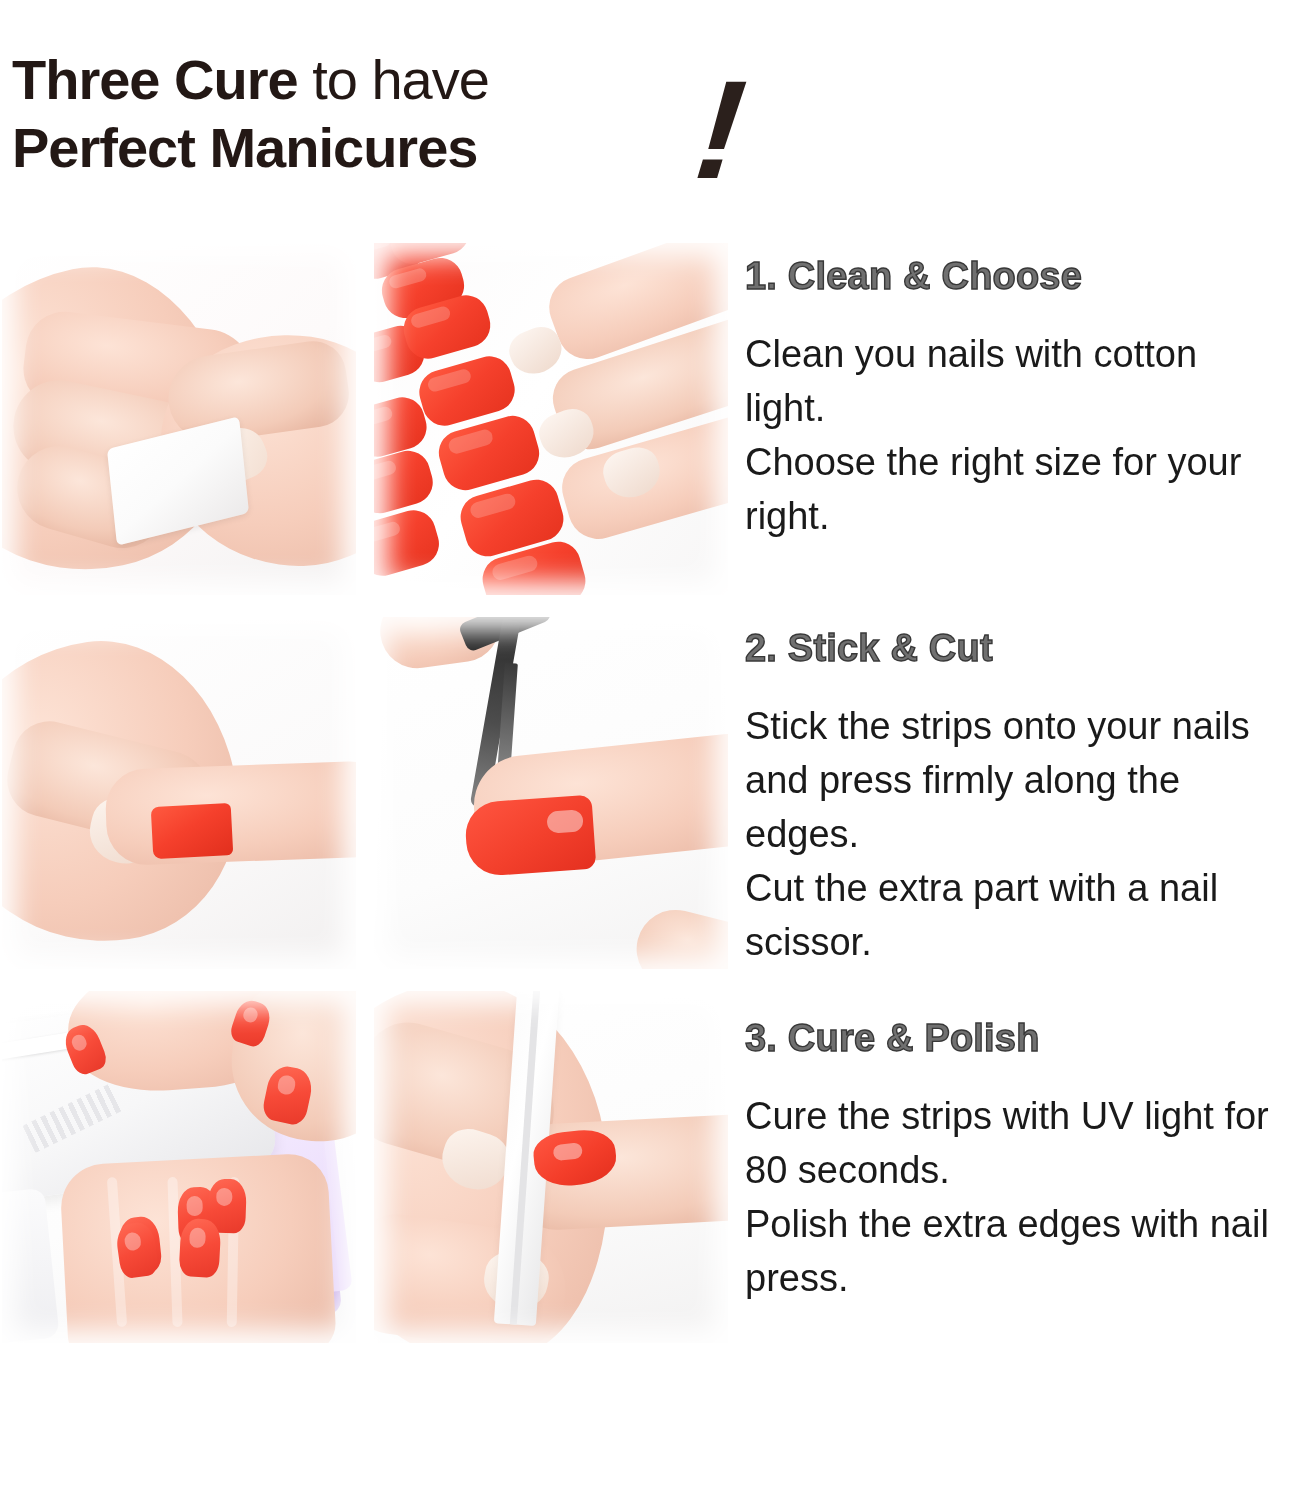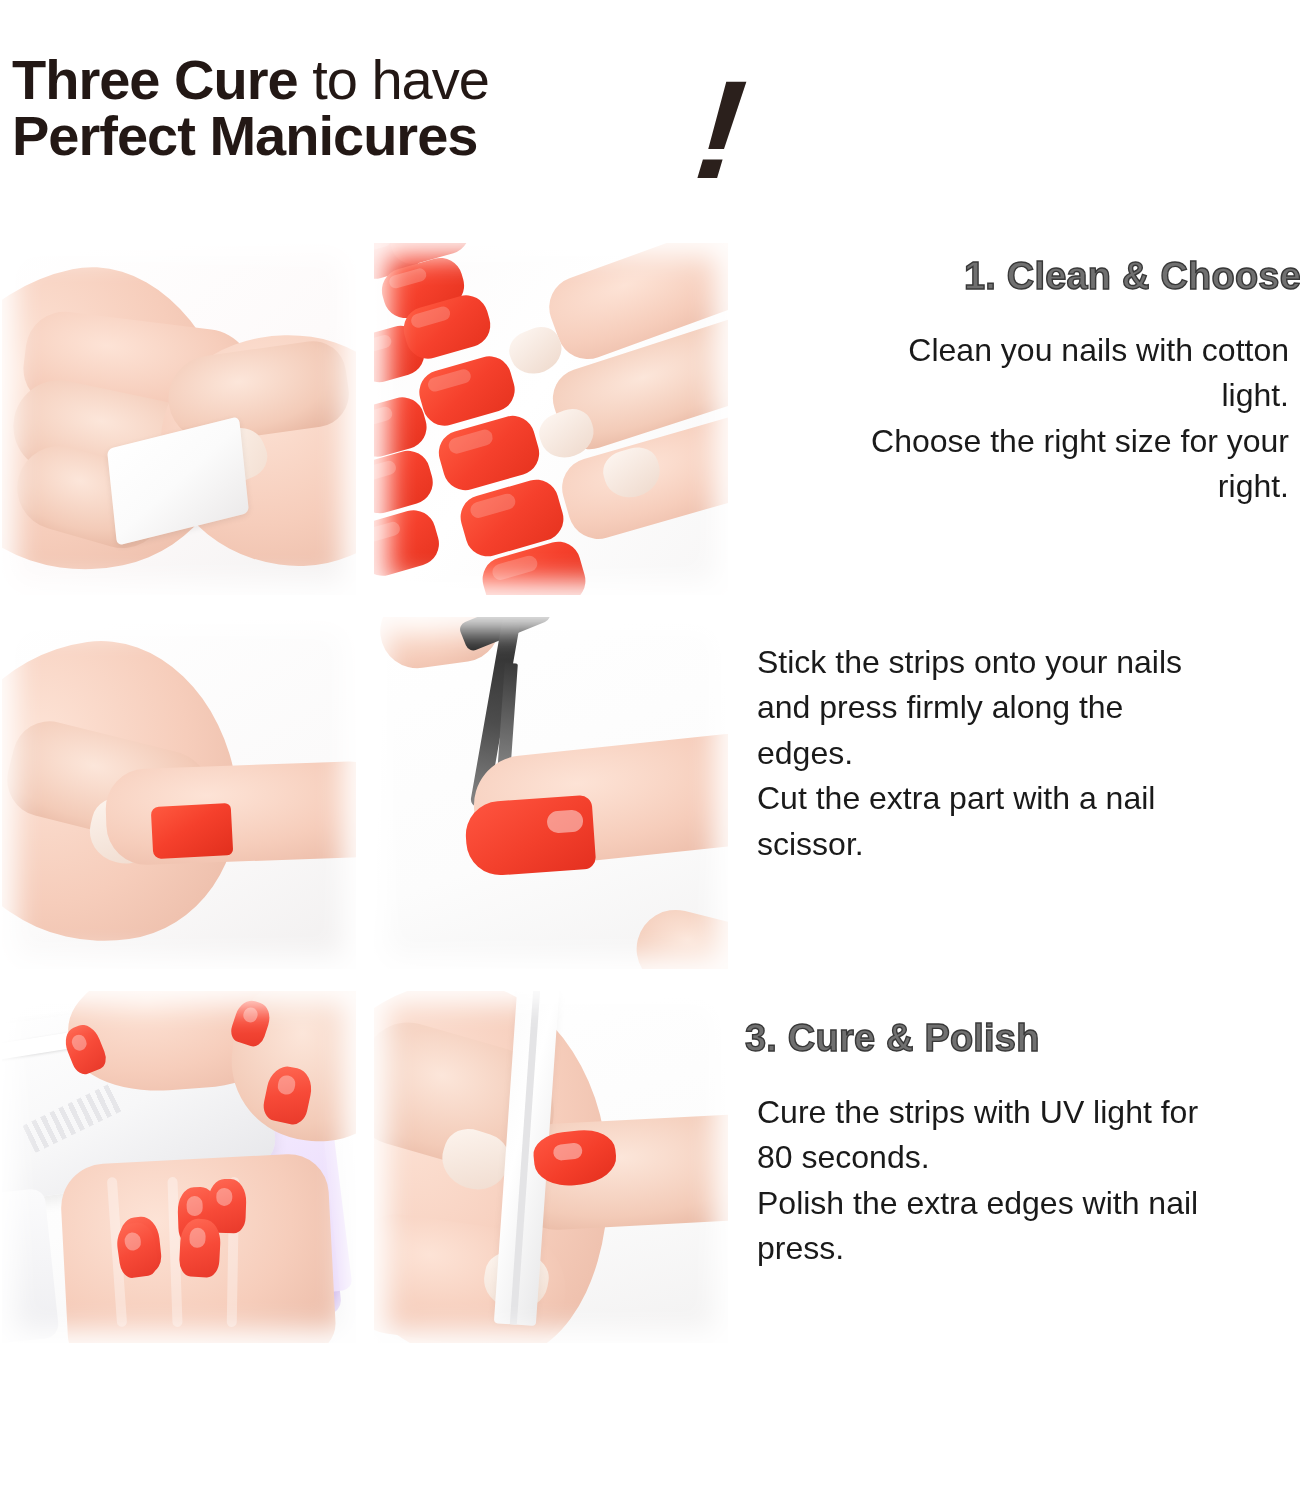--- a/index.html
+++ b/index.html
@@ -11,21 +11,21 @@
     position:relative;
   }
 
   
   #title-block { position:absolute; left:12px; top:52px; width:780px; height:160px; }
   .title-line { display:block; color:#231815; font-weight:bold; letter-spacing:-1px;
                 line-height:1.0; white-space:nowrap; }
   #title-line-1 { font-size:56px; }
   #title-line-1 .strong { font-weight:bold; }
   #title-line-1 .light  { font-weight:normal; }
-  #title-line-2 { font-size:56px; }
+  #title-line-2 { font-size:56px; margin-top:12px; }
   #bang {
     position:absolute; left:697px; top:60px;
     font-size:140px; line-height:1; font-weight:bold; font-style:italic;
     color:#2b201c; transform:skewX(-6deg);
   }
 
   
   #photo-grid {
     position:absolute; left:2px; top:243px;
     width:726px; height:1112px;
@@ -275,33 +275,33 @@
     background:linear-gradient(150deg,#ff5742 0%,#f43e2a 55%,#e32f1e 100%);
   }
   #p6 .rednail::after{
     content:""; position:absolute; left:24%; top:22%; width:36%; height:30%;
     border-radius:10px; background:rgba(255,255,255,.42);
   }
 
   
   #steps { position:absolute; left:745px; top:243px; width:556px; }
   .step { position:absolute; left:0; width:556px; }
-  #step-1 { top:13px;text-align:right; }
+  #step-1 { top:13px; }
   #step-2 { top:385px; }
   #step-3 { top:775px; }
 
   .step-heading {
     font-size:38px; font-weight:bold; color:#707070;
     -webkit-text-stroke:1.4px #383838;
     letter-spacing:.2px; line-height:1.1; margin:0 0 30px 0;
     white-space:nowrap;
   }
   .step-body {
-    font-size:32px; font-weight:300; color:#1a1a1a;
-    line-height:1.42; margin:12px;
+    font-size:38px; font-weight:300; color:#1a1a1a;
+    line-height:1.42; margin:0;
   }
   .step-body .ln { display:block; }
 </style>
 </head>
 <body>
 
 <div id="title-block">
   <span id="title-line-1" class="title-line">
     <span class="strong">Three Cure</span><span class="light"> to have</span>
   </span>
@@ -428,20 +428,21 @@
     <h2 class="step-heading">1. Clean &amp; Choose</h2>
     <p class="step-body">
       <span class="ln">Clean you nails with cotton</span>
       <span class="ln">light.</span>
       <span class="ln">Choose the right size for your</span>
       <span class="ln">right.</span>
     </p>
   </div>
 
   <div class="step" id="step-2">
+    <h2 class="step-heading">2. Stick &amp; Cut</h2>
     <p class="step-body">
       <span class="ln">Stick the strips onto your nails</span>
       <span class="ln">and press firmly along the</span>
       <span class="ln">edges.</span>
       <span class="ln">Cut the extra part with a nail</span>
       <span class="ln">scissor.</span>
     </p>
   </div>
 
   <div class="step" id="step-3">

